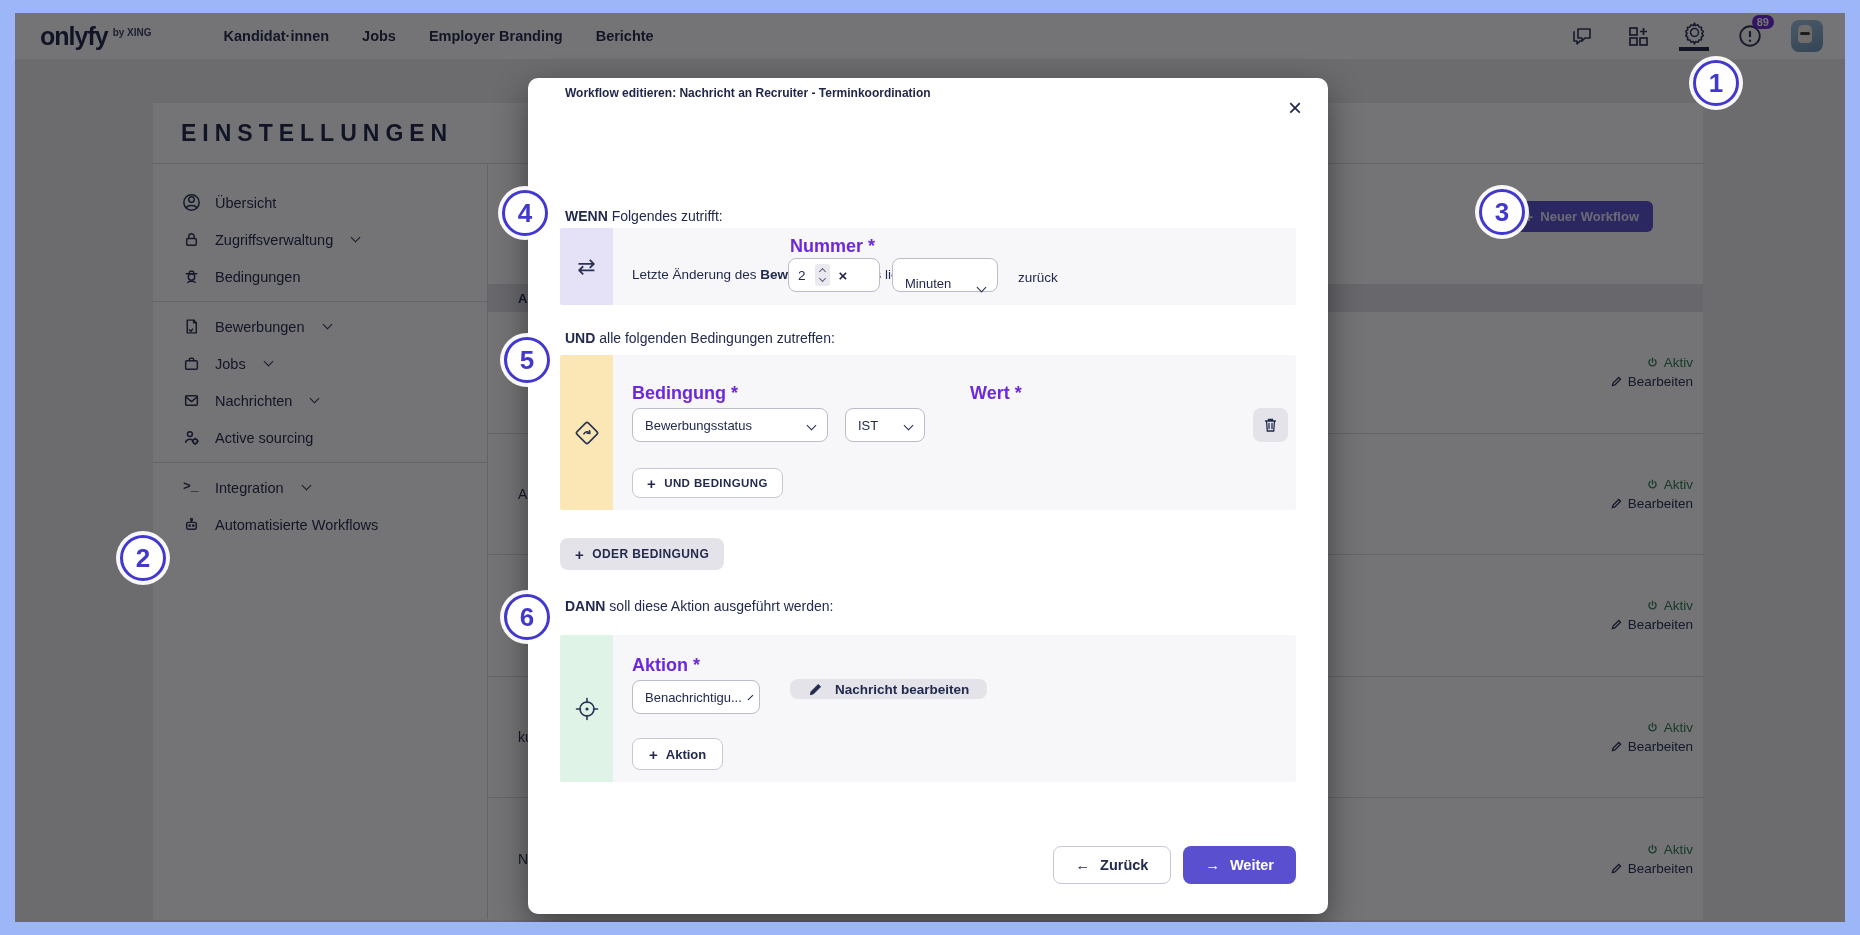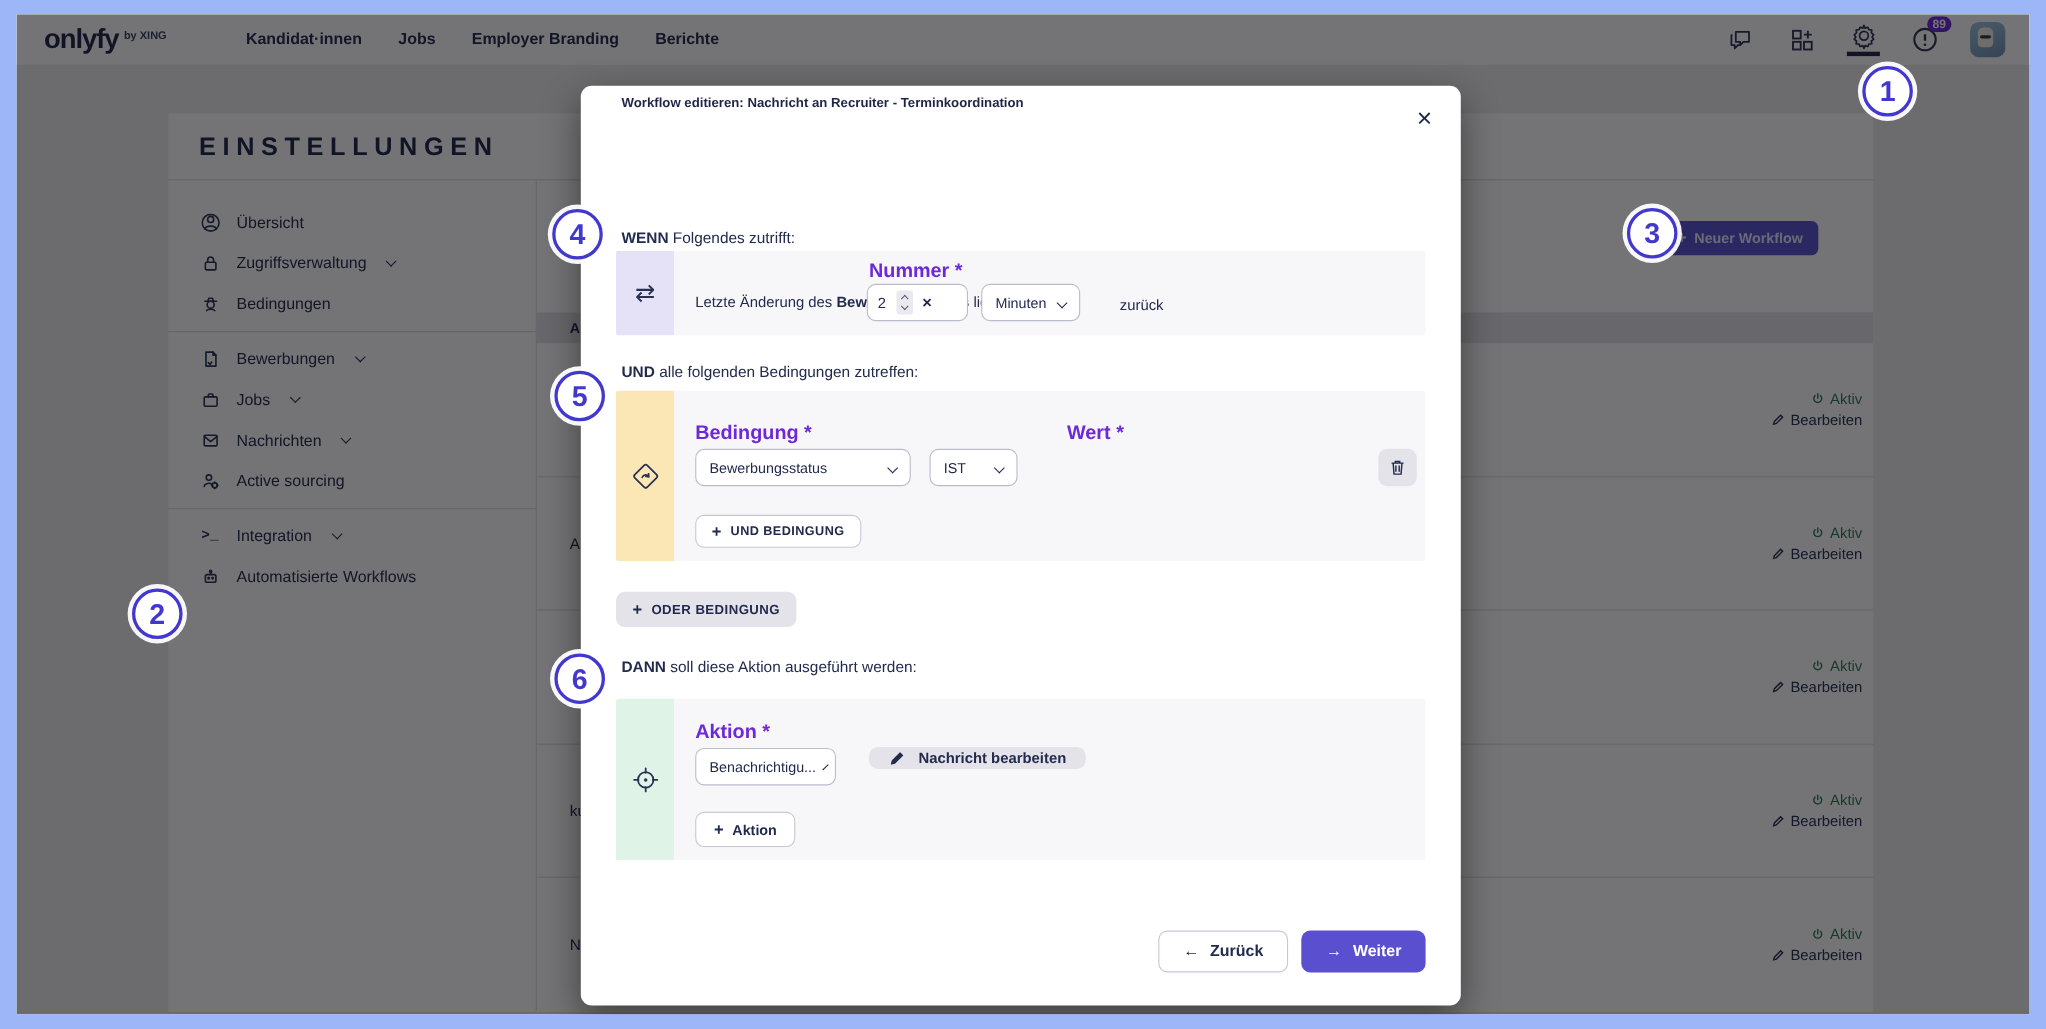--- a/index.html
+++ b/index.html
@@ -344,21 +344,21 @@
         </span>
         <span class="f-label" style="left:177px; top:8px;">Nummer *</span>
         <div class="numbox" style="left:175px; top:30px; width:92px;">
           <span class="numval">2</span>
           <span class="spin">
                 <i class="up"></i>
                 <i class="dn"></i>
               </span>
           <span class="clearx">×</span>
         </div>
-        <div class="dd" style="left:279px; top:30px; width:90px;">
+        <div class="dd" style="left:279px; top:30px; width:106px;align-items:flex-end;">
           <span>Minuten</span>
               <span class="chev"></span>
         </div>
         <span class="f-text" style="left:405px; top:42px;">zurück</span>
       </div>
     </div>
 
     <div class="m-line" style="top:252px;">
       <b>UND</b> <span>alle folgenden Bedingungen zutreffen:</span>
     </div>

